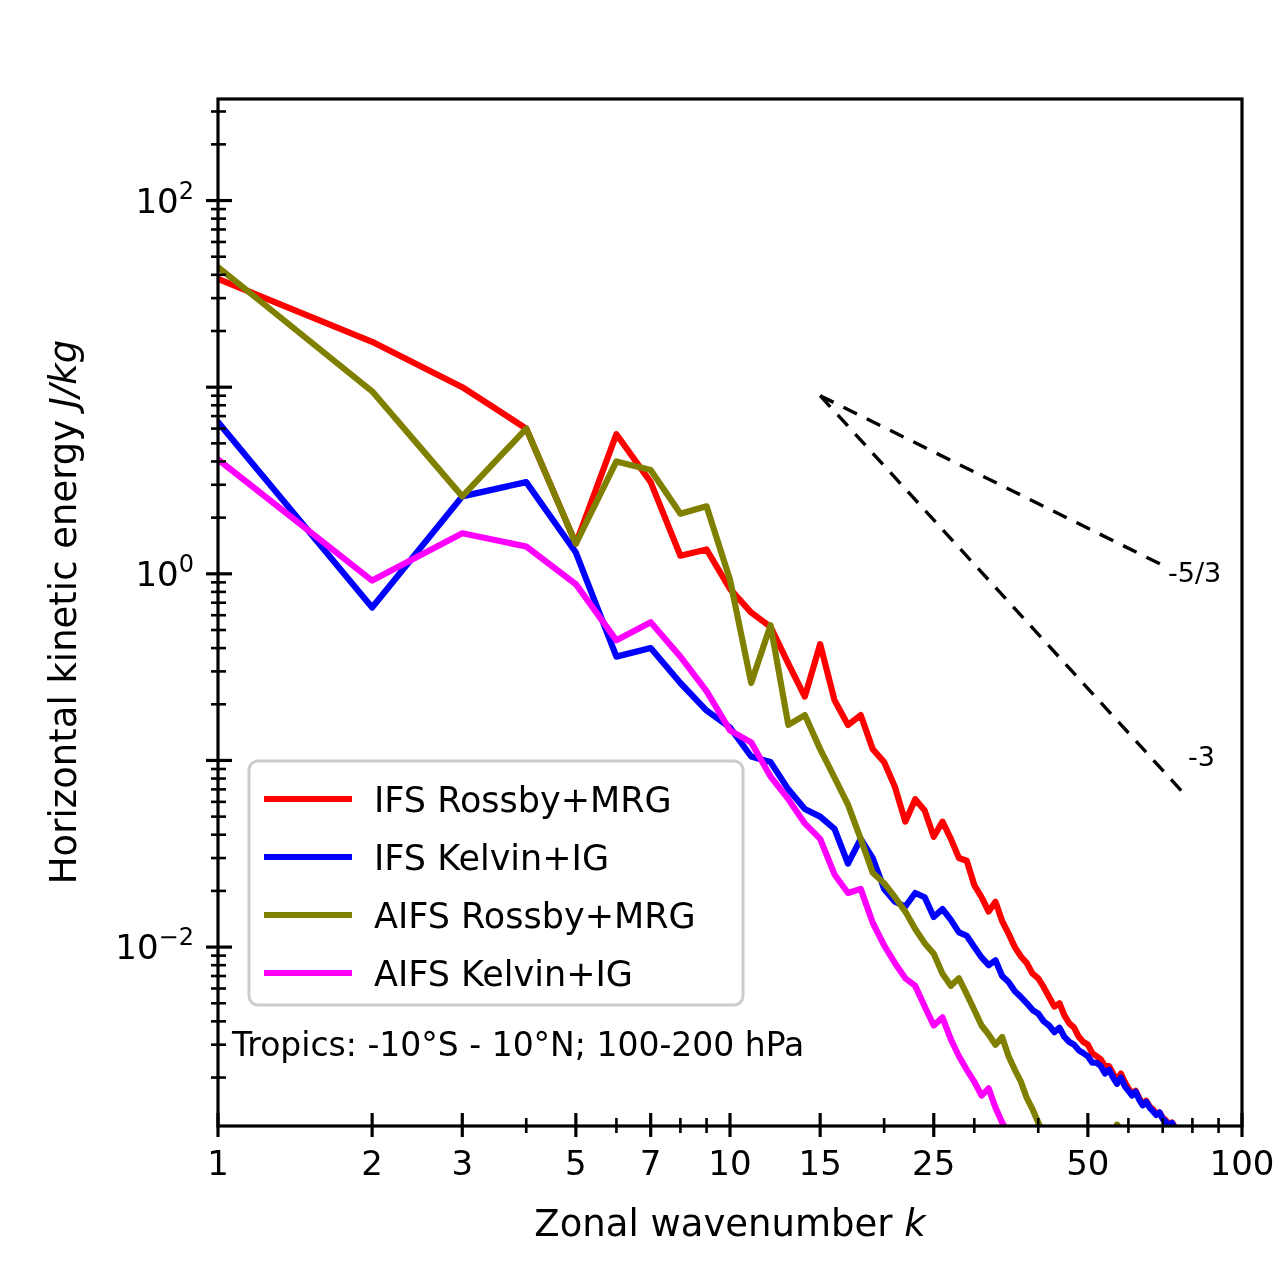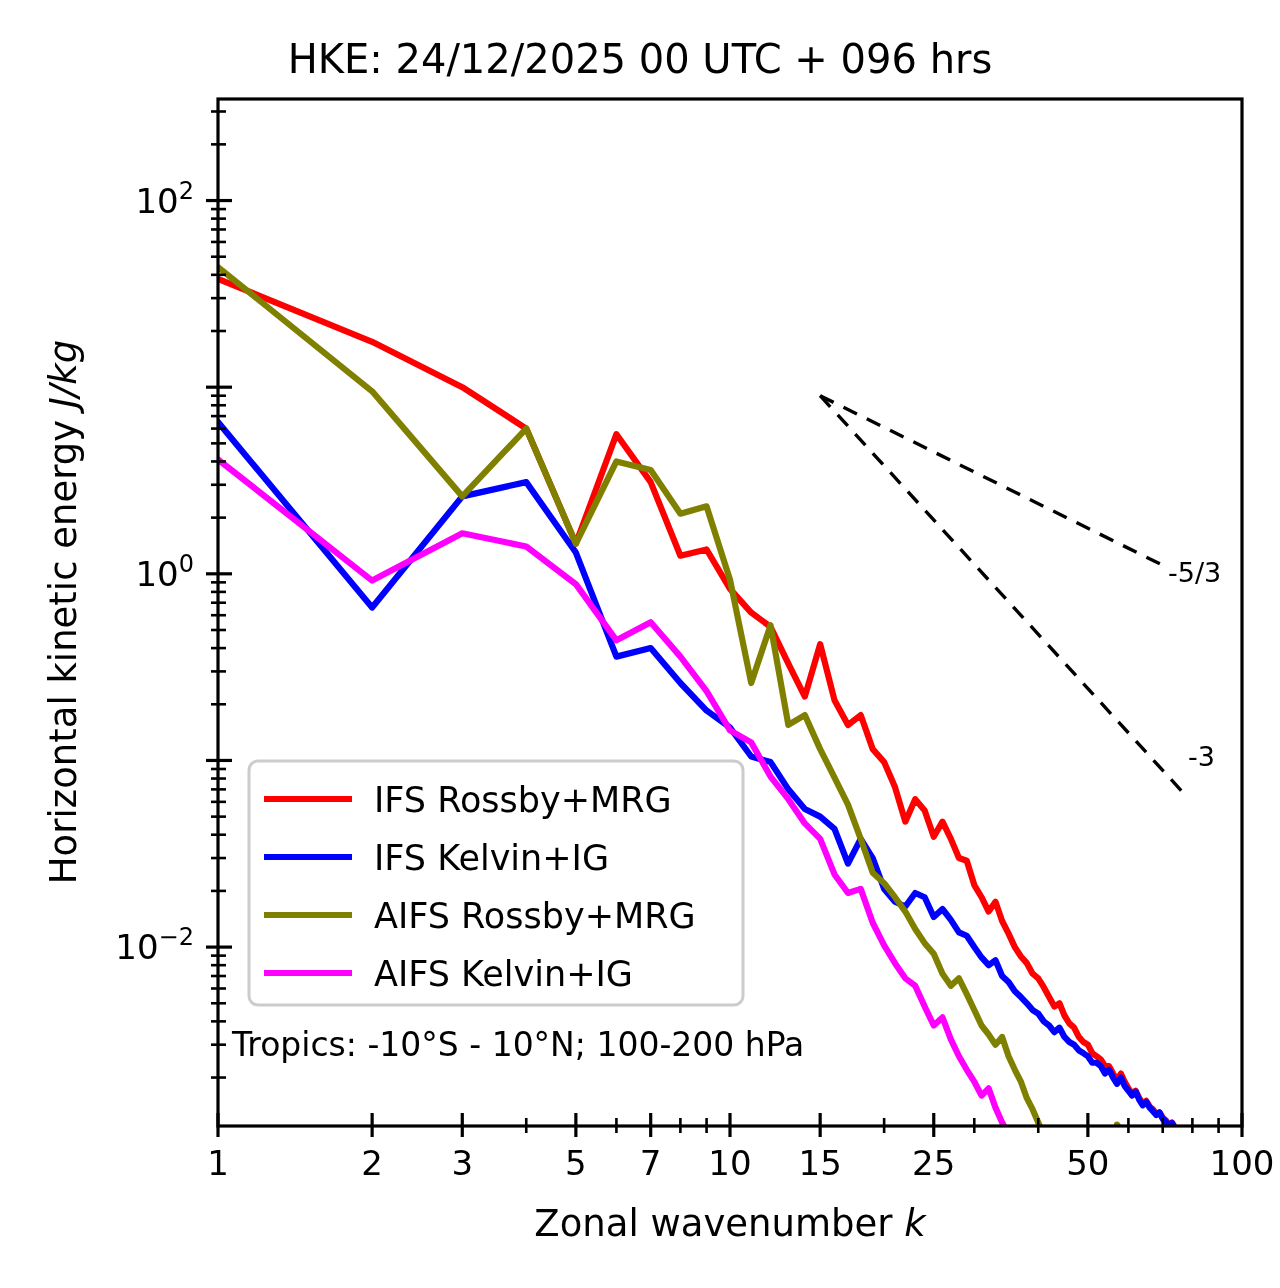--- a/index.html
+++ b/index.html
@@ -57,21 +57,20 @@
   }
   .ital {
     font-style: italic;
   }
 </style>
 </head>
 <body>
 
 <div id="figure">
 
-  <div id="chart-title">HKE: 24/12/2025 00 UTC + 096 hrs</div>
 
   <svg id="plot-svg" width="1280" height="1288" xmlns="http://www.w3.org/2000/svg">
 
     <rect id="plot-bg" x="218" y="99" width="1024" height="1027" fill="#ffffff"></rect>
 
     <defs>
       <clipPath id="plotclip">
         <rect x="218" y="99" width="1024" height="1027"></rect>
       </clipPath>
     </defs>

